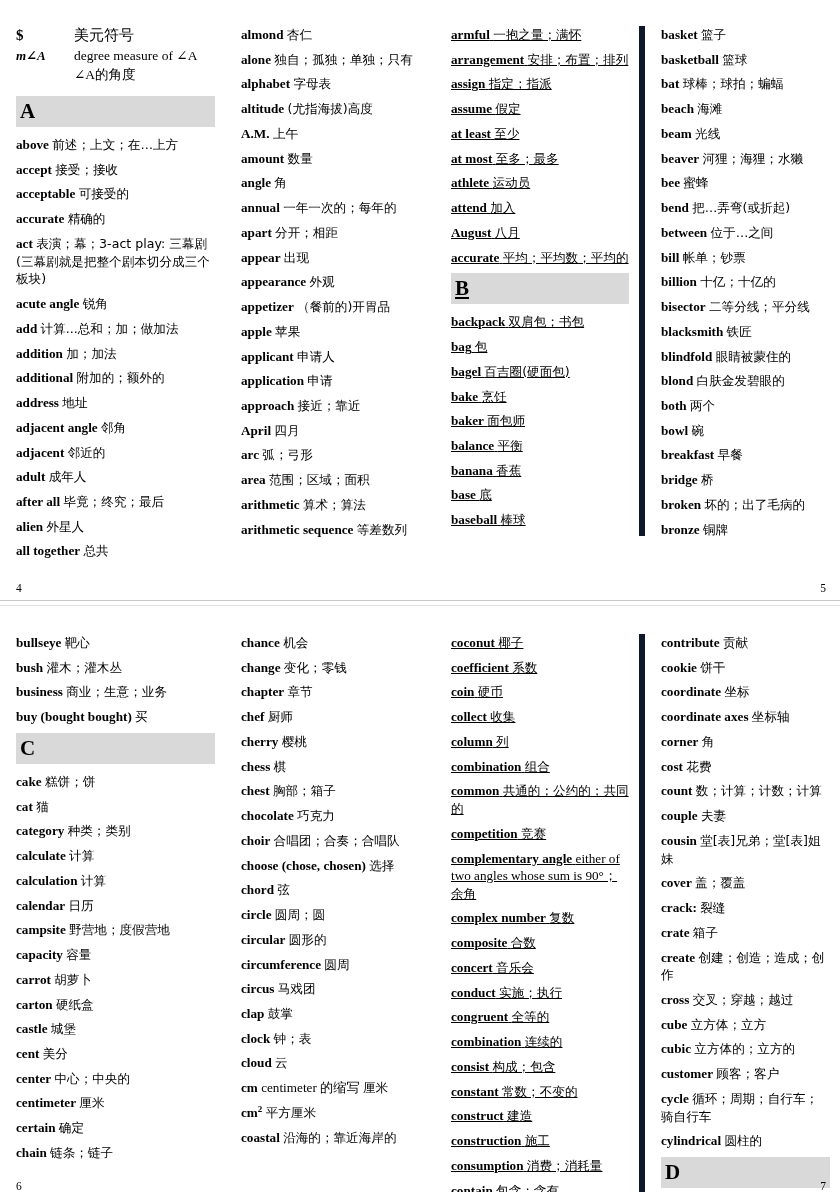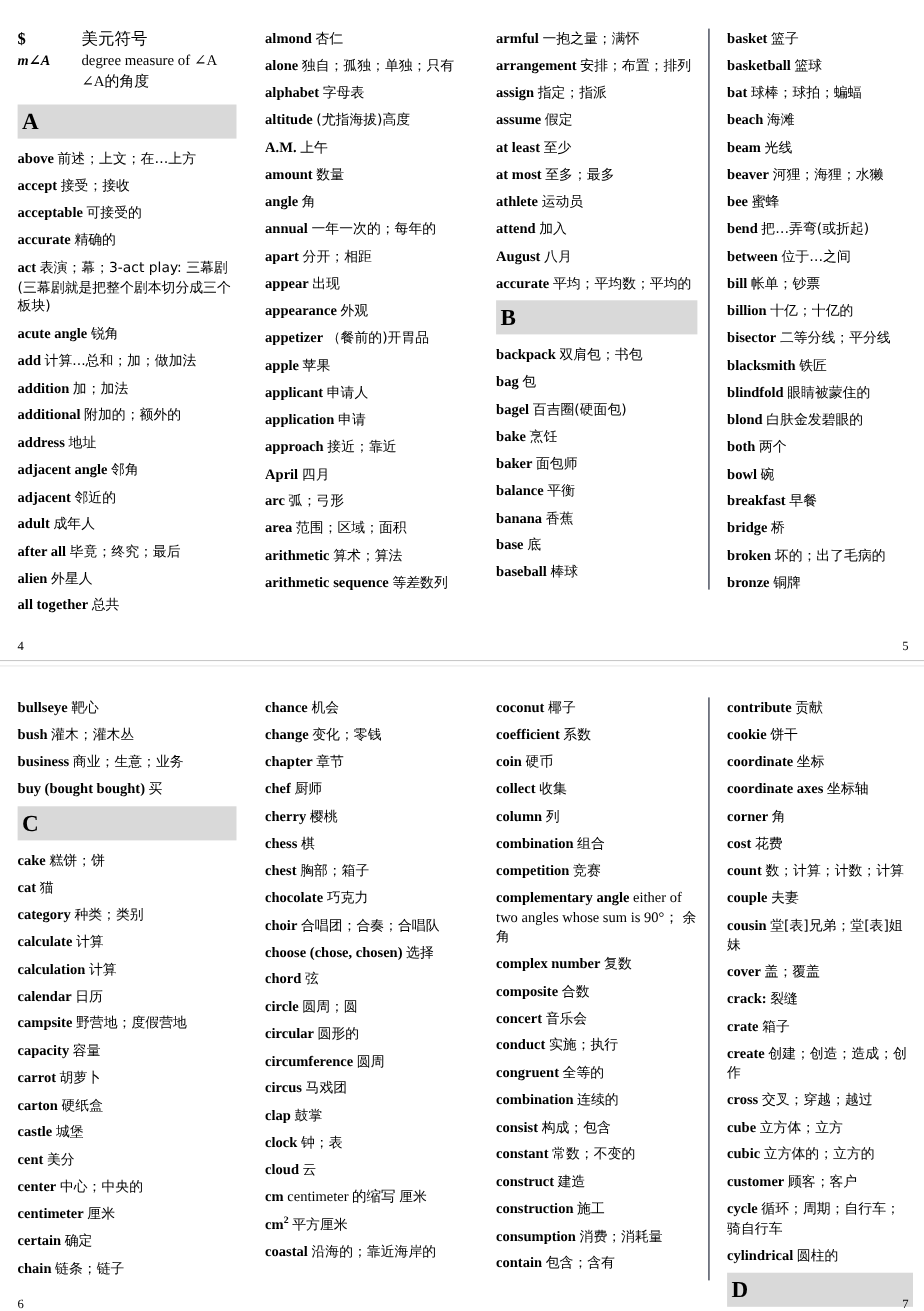--- a/index.html
+++ b/index.html
@@ -38,21 +38,21 @@
     align-items: flex-start;
     width: 840px;
     box-sizing: border-box;
   }
   .col {
     box-sizing: border-box;
     padding: 0 10px 0 16px;
   }
   .col-1 { width: 225px; }
   .col-2 { width: 210px; }
-  .col-3 { width: 210px; border-right: 1px solid #0f172a; }
+  .col-3 { width: 210px; border-right: 6px solid #0f172a; text-decoration: underline; }
   .col-4 { width: 195px; }
 
   .page-1 .columns { padding-top: 26px; }
   .page-2 .columns { padding-top: 28px; }
 
   
   .symbol-block {
     margin-bottom: 12px;
   }
   .sym-row {
@@ -315,20 +315,21 @@
     </div>
 
     <div class="col col-3">
       <div>
           <div class="entry"><span class="term">coconut</span> <span class="def def-cn">椰子</span></div>
           <div class="entry"><span class="term">coefficient</span> <span class="def def-cn">系数</span></div>
           <div class="entry"><span class="term">coin</span> <span class="def def-cn">硬币</span></div>
           <div class="entry"><span class="term">collect</span> <span class="def def-cn">收集</span></div>
           <div class="entry"><span class="term">column</span> <span class="def def-cn">列</span></div>
           <div class="entry"><span class="term">combination</span> <span class="def def-cn">组合</span></div>
+          <div class="entry"><span class="term">common</span> <span class="def def-cn">共通的；公约的；共同的</span></div>
           <div class="entry"><span class="term">competition</span> <span class="def def-cn">竞赛</span></div>
           <div class="entry"><span class="term">complementary angle</span> <span class="def">either of two angles whose sum is 90°；</span> <span class="def def-cn">余角</span></div>
           <div class="entry"><span class="term">complex number</span> <span class="def def-cn">复数</span></div>
           <div class="entry"><span class="term">composite</span> <span class="def def-cn">合数</span></div>
           <div class="entry"><span class="term">concert</span> <span class="def def-cn">音乐会</span></div>
           <div class="entry"><span class="term">conduct</span> <span class="def def-cn">实施；执行</span></div>
           <div class="entry"><span class="term">congruent</span> <span class="def def-cn">全等的</span></div>
           <div class="entry"><span class="term">combination</span> <span class="def def-cn">连续的</span></div>
           <div class="entry"><span class="term">consist</span> <span class="def def-cn">构成；包含</span></div>
           <div class="entry"><span class="term">constant</span> <span class="def def-cn">常数；不变的</span></div>

